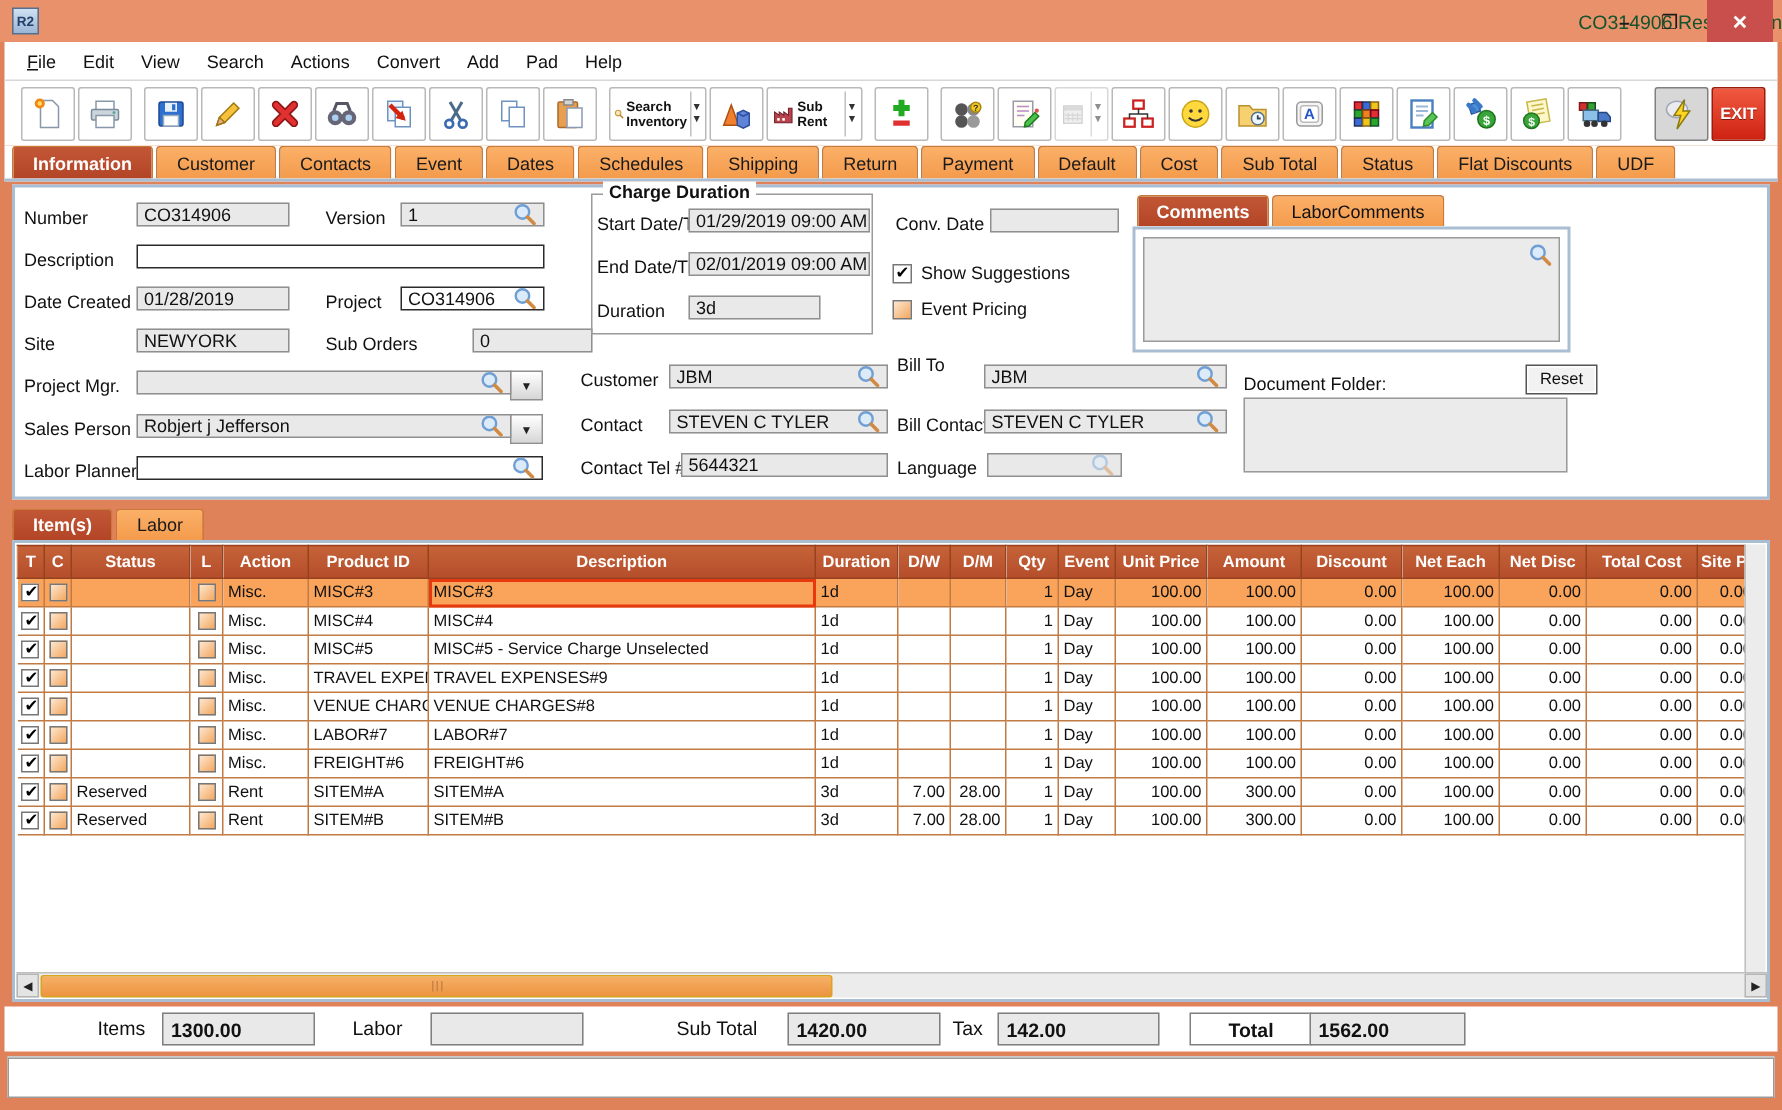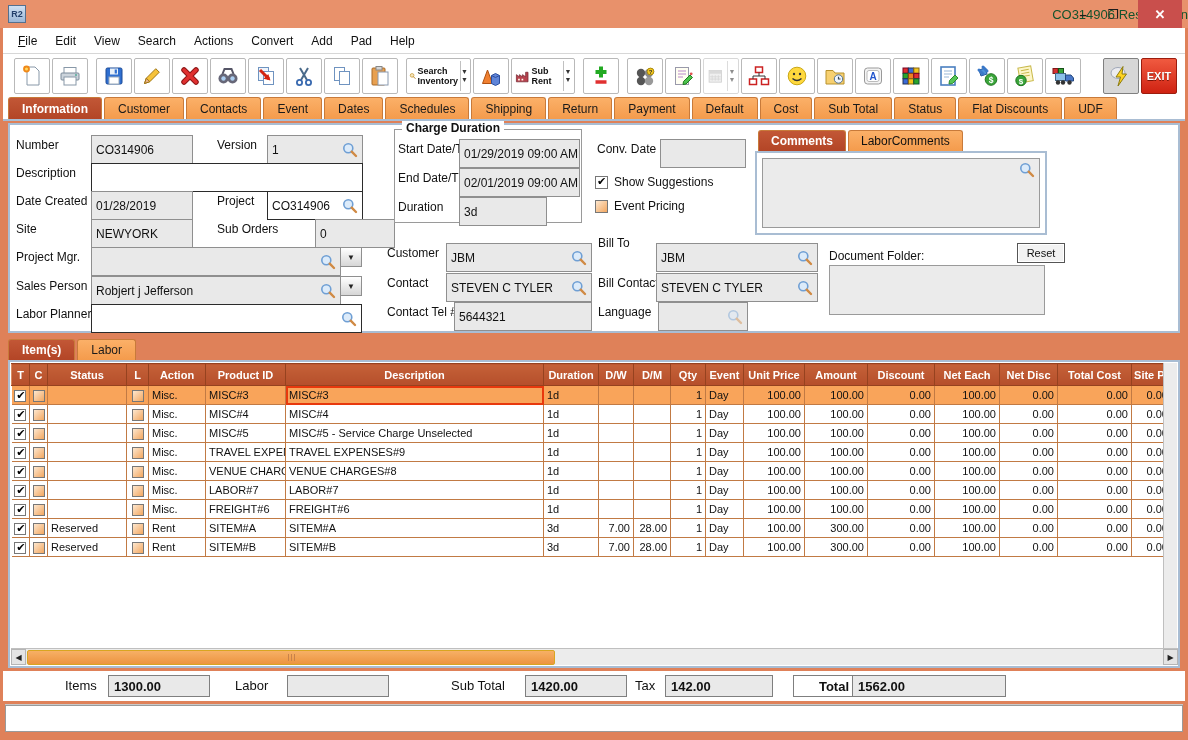--- a/index.html
+++ b/index.html
@@ -32,21 +32,21 @@
   .tbtn.disabled { opacity:.55; }
 
   
   .tabrow { position:absolute; left:3px; top:97px; width:1182px; height:24px; background:#fff; display:flex; align-items:flex-end; padding-left:5px; border-bottom:2px solid #A9BDD3; }
   .tab { height:22px; display:inline-flex; align-items:center; padding:0 13px; background:linear-gradient(#FBB068,#F49B4C); border:1px solid #C87A3A; border-bottom:none; border-radius:3px 3px 0 0; font-size:12px; color:#1a1a1a; margin-right:2px; white-space:nowrap; cursor:default; }
   .tab.selected { background:linear-gradient(#C25736,#B34526); color:#fff; font-weight:bold; }
 
   
   .info-panel { position:absolute; left:8px; top:123px; width:1172px; height:210px; background:#fff; border:2px solid #A9BDD3; }
   .lbl { position:absolute; font-size:12px; color:#111; white-space:nowrap; }
-  .fld { position:absolute; height:29px; background:#E9E9E9; border:1px solid #8F8F8F; font-size:12px; display:flex; align-items:center; padding:0 4px; color:#111; white-space:nowrap; overflow:hidden; }
+  .fld { position:absolute; height:16px; background:#E9E9E9; border:1px solid #8F8F8F; font-size:12px; display:flex; align-items:center; padding:0 4px; color:#111; white-space:nowrap; overflow:hidden; }
   .fld.white { background:#fff; border:1px solid #2b2b2b; }
   .fld .magslot { margin-left:auto; width:16px; height:16px; flex:none; }
   .magslot svg { display:block; }
   .fld.dim .magslot { opacity:.45; }
   .ddbtn { position:absolute; width:22px; height:20px; background:linear-gradient(#ffffff,#d6d6d6); border:1px solid #8f8f8f; display:flex; align-items:center; justify-content:center; font-size:8px; color:#222; }
   .groupbox { position:absolute; border:1px solid #9a9a9a; }
   .groupbox-title { position:absolute; top:-9px; left:7px; background:#fff; font-weight:bold; font-size:12px; padding:0 4px; white-space:nowrap; }
   .cb { width:13px; height:13px; border:1px solid #777; background:#fff; display:inline-block; position:relative; flex:none; }
   .cb.peach { background:linear-gradient(135deg,#FDE7CF,#F3A760); }
   .cb.checked::after { content:"✔"; position:absolute; left:1px; top:-2px; font-size:11px; color:#000; }
@@ -811,18 +811,18 @@
     </div>
   <div class="tot-lbl" style="left:448px">Sub Total</div>
   <div class="tot-fld" style="left:522px;width:102px">
       <span>1420.00</span>
     </div>
   <div class="tot-lbl" style="left:632px">Tax</div>
   <div class="tot-fld" style="left:662px;width:108px">
       <span>142.00</span>
     </div>
   <div class="total-box">Total</div>
-  <div class="tot-fld" style="left:849px;width:154px">
+  <div class="tot-fld" style="left:870px;width:104px">
       <span>1562.00</span>
     </div>
 </div>
 
 <div class="statusbar"></div>
 
 </body></html>

